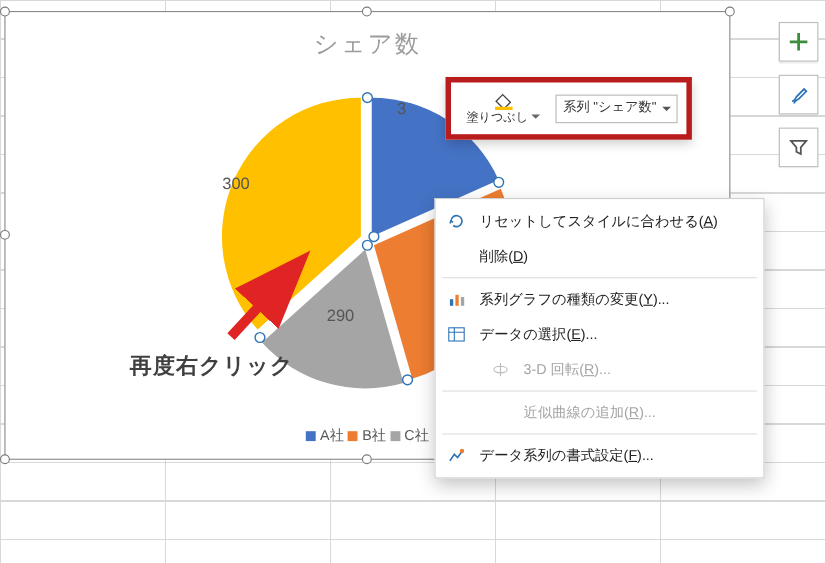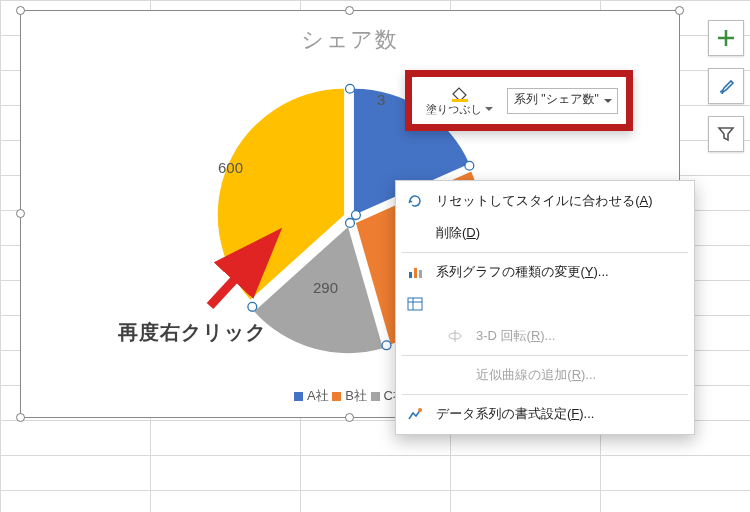--- a/index.html
+++ b/index.html
@@ -15,21 +15,21 @@
       repeating-linear-gradient(to bottom,
         #d8d8d8 0, #d8d8d8 1px, transparent 1px, transparent 35px),
       #ffffff;
     position: relative;
     overflow: hidden;
   }
 
   
   .chart-object {
     position: absolute;
-    left: 20px; top: 10px;
+    left: 4px; top: 10px;
     width: 660px; height: 408px;
     border: 1px solid #888;
     background: #fff;
   }
   .handle {
     position: absolute;
     width: 9px; height: 9px;
     background: #fff; border: 1px solid #7a7a7a;
     border-radius: 50%;
   }
@@ -90,21 +90,21 @@
     background: #fff;
     display:flex; align-items:center; justify-content:center;
     box-shadow: 0 1px 2px rgba(0,0,0,.15);
   }
 
   
   .mini-toolbar {
     position: absolute;
     left: 405px; top: 70px;
     background:#fff;
-    border:7px solid #b91c1c;
+    border:5px solid #b91c1c;
     box-shadow: 0 4px 10px rgba(0,0,0,.2);
     display:flex; align-items:flex-start;
     padding: 6px 8px; gap: 4px;
   }
   .mini-toolbar .tb-btn {
     display:flex; flex-direction:column; align-items:center;
     padding: 2px 6px;
     font-size: 11px; color:#333; line-height: 1.2;
   }
   .tb-ic { width: 22px; height: 18px; display:block; position:relative; }
@@ -189,21 +189,21 @@
         <circle class="slice-handle" r="4.5" cx="121" cy="-54"></circle>
         <circle class="slice-handle" r="4.5" cx="37" cy="128"></circle>
         <circle class="slice-handle" r="4.5" cx="-99" cy="89"></circle>
         <circle class="slice-handle" r="4.5" cx="0" cy="4"></circle>
         <circle class="slice-handle" r="4.5" cx="6" cy="-4"></circle>
         <circle class="slice-handle" r="4.5" cx="76" cy="58"></circle>
       </g>
     </svg>
     
     <div class="data-label" style="left:326px; top:20px;">3</div>
-    <div class="data-label" style="left:167px; top:88px;">600</div>
+    <div class="data-label" style="left:167px; top:88px;">300</div>
     <div class="data-label" style="left:262px; top:208px;">290</div>
   </div>
 
   <div class="legend">
     <span><i class="swatch" style="background:#4472c4"></i><span>A社</span></span>
     <span><i class="swatch" style="background:#ed7d31"></i><span>B社</span></span>
     <span><i class="swatch" style="background:#a5a5a5"></i><span>C社</span></span>
   </div>
 </div>
 
@@ -265,20 +265,21 @@
       </span>
     <span><span>系列グラフの種類の変更(</span><span class="ul">Y</span><span>)...</span></span>
   </div>
   <div class="menu-item">
     <span class="ic">
         <svg width="16" height="16">
           <rect x="1" y="2" width="14" height="12" fill="none" stroke="#2e74b5"></rect>
           <path d="M1 6h14M6 2v12" stroke="#2e74b5"></path>
         </svg>
       </span>
+    <span><span>データの選択(</span><span class="ul">E</span><span>)...</span></span>
   </div>
   <div class="menu-item disabled">
     <span class="ic">
         <svg width="16" height="16">
           <ellipse cx="8" cy="8" rx="6" ry="3" fill="none" stroke="#bbb"></ellipse>
           <path d="M8 2v12" stroke="#bbb"></path>
         </svg>
       </span>
     <span><span>3-D 回転(</span><span class="ul">R</span><span>)...</span></span>
   </div>

